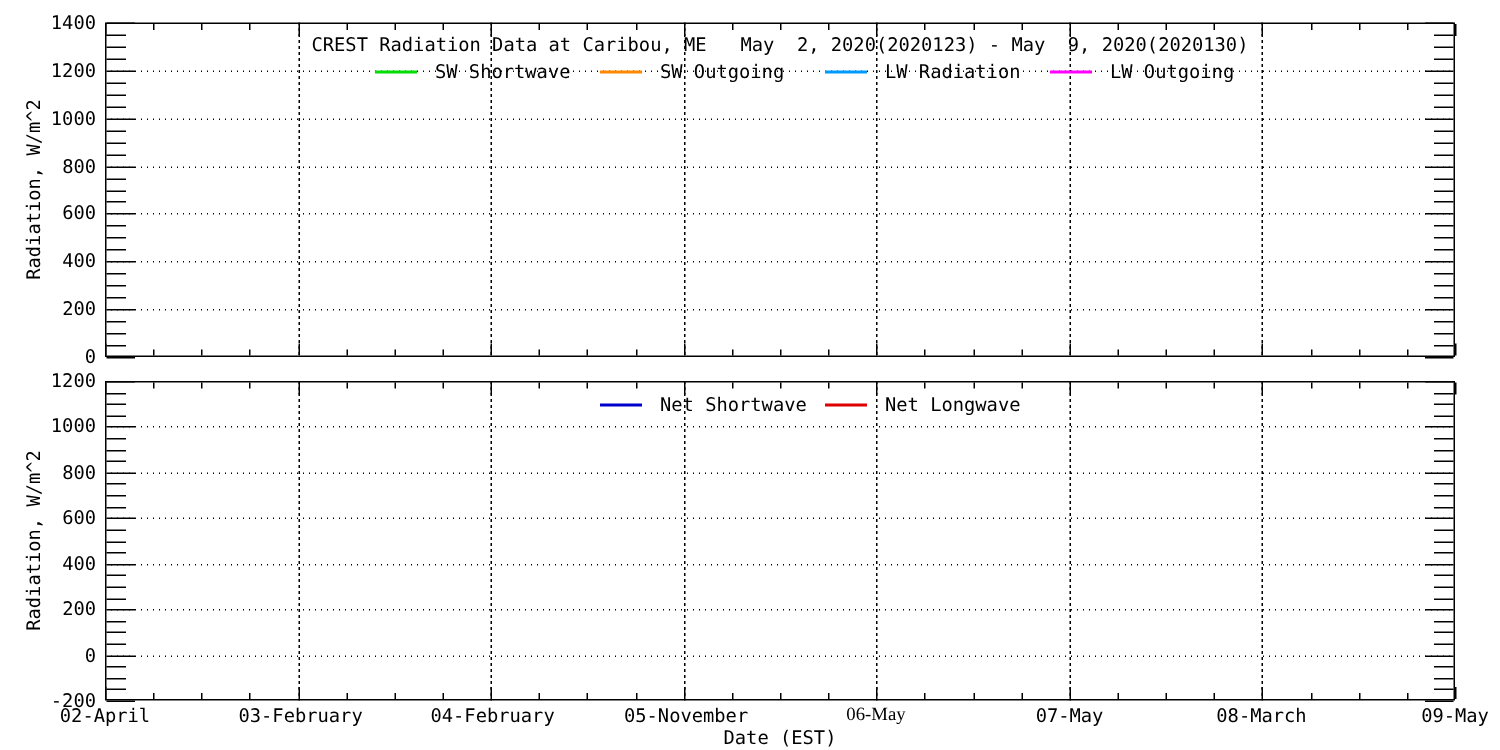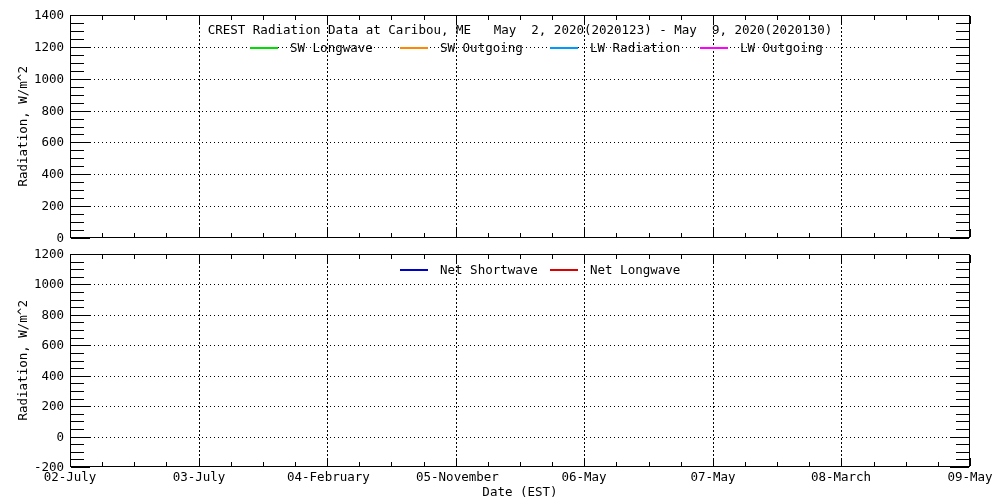--- a/index.html
+++ b/index.html
@@ -168,21 +168,21 @@
       <div class="tick" style="left: 777px; top: 16px; width: 1px; height: 4px;"></div>
       <div class="tick" style="left: 809px; top: 233px; width: 1px; height: 4px;"></div>
       <div class="tick" style="left: 809px; top: 16px; width: 1px; height: 4px;"></div>
       <div class="tick" style="left: 874px; top: 233px; width: 1px; height: 4px;"></div>
       <div class="tick" style="left: 874px; top: 16px; width: 1px; height: 4px;"></div>
       <div class="tick" style="left: 906px; top: 233px; width: 1px; height: 4px;"></div>
       <div class="tick" style="left: 906px; top: 16px; width: 1px; height: 4px;"></div>
       <div class="tick" style="left: 938px; top: 233px; width: 1px; height: 4px;"></div>
       <div class="tick" style="left: 938px; top: 16px; width: 1px; height: 4px;"></div>
       <div class="legend-swatch" style="left: 250px; top: 47px; width: 28px; background: rgb(0, 221, 0);"></div>
-      <div class="legend-label mono" style="left: 290px; top: 41px;">SW Longwave</div>
+      <div class="legend-label mono" style="left: 290px; top: 41px;">SW Shortwave</div>
       <div class="legend-swatch" style="left: 400px; top: 47px; width: 28px; background: rgb(255, 136, 0);"></div>
       <div class="legend-label mono" style="left: 440px; top: 41px;">SW Outgoing</div>
       <div class="legend-swatch" style="left: 550px; top: 47px; width: 28px; background: rgb(0, 153, 255);"></div>
       <div class="legend-label mono" style="left: 590px; top: 41px;">LW Radiation</div>
       <div class="legend-swatch" style="left: 700px; top: 47px; width: 28px; background: rgb(255, 0, 255);"></div>
       <div class="legend-label mono" style="left: 740px; top: 41px;">LW Outgoing</div>
       <div class="hgrid" style="left: 70px; top: 437px; width: 900px;"></div>
       <div class="hgrid" style="left: 70px; top: 406px; width: 900px;"></div>
       <div class="hgrid" style="left: 70px; top: 376px; width: 900px;"></div>
       <div class="hgrid" style="left: 70px; top: 345px; width: 900px;"></div>
@@ -256,33 +256,33 @@
       <div class="tick" style="left: 71px; top: 292px; width: 13px; height: 1px;"></div>
       <div class="tick" style="left: 956px; top: 292px; width: 13px; height: 1px;"></div>
       <div class="tick" style="left: 71px; top: 277px; width: 13px; height: 1px;"></div>
       <div class="tick" style="left: 956px; top: 277px; width: 13px; height: 1px;"></div>
       <div class="tick" style="left: 71px; top: 269px; width: 13px; height: 1px;"></div>
       <div class="tick" style="left: 956px; top: 269px; width: 13px; height: 1px;"></div>
       <div class="tick" style="left: 71px; top: 262px; width: 13px; height: 1px;"></div>
       <div class="tick" style="left: 956px; top: 262px; width: 13px; height: 1px;"></div>
       <div class="tick" style="left: 70px; top: 458px; width: 1px; height: 8px;"></div>
       <div class="tick" style="left: 70px; top: 255px; width: 1px; height: 8px;"></div>
-      <div class="xlab" style="left: 30px; width: 80px; top: 470px;">02-July</div>
+      <div class="xlab" style="left: 30px; width: 80px; top: 470px;">02-April</div>
       <div class="tick" style="left: 199px; top: 458px; width: 1px; height: 8px;"></div>
       <div class="tick" style="left: 199px; top: 255px; width: 1px; height: 8px;"></div>
-      <div class="xlab" style="left: 159px; width: 80px; top: 470px;">03-July</div>
+      <div class="xlab" style="left: 159px; width: 80px; top: 470px;">03-February</div>
       <div class="tick" style="left: 327px; top: 458px; width: 1px; height: 8px;"></div>
       <div class="tick" style="left: 327px; top: 255px; width: 1px; height: 8px;"></div>
       <div class="xlab" style="left: 287px; width: 80px; top: 470px;">04-February</div>
       <div class="tick" style="left: 456px; top: 458px; width: 1px; height: 8px;"></div>
       <div class="tick" style="left: 456px; top: 255px; width: 1px; height: 8px;"></div>
       <div class="xlab" style="left: 416px; width: 80px; top: 470px;">05-November</div>
       <div class="tick" style="left: 584px; top: 458px; width: 1px; height: 8px;"></div>
       <div class="tick" style="left: 584px; top: 255px; width: 1px; height: 8px;"></div>
-      <div class="xlab" style="left: 544px; width: 80px; top: 470px;">06-May</div>
+      <div class="xlab" style="left: 544px; width: 80px; top: 470px; font-family: Liberation Serif, serif;">06-May</div>
       <div class="tick" style="left: 713px; top: 458px; width: 1px; height: 8px;"></div>
       <div class="tick" style="left: 713px; top: 255px; width: 1px; height: 8px;"></div>
       <div class="xlab" style="left: 673px; width: 80px; top: 470px;">07-May</div>
       <div class="tick" style="left: 841px; top: 458px; width: 1px; height: 8px;"></div>
       <div class="tick" style="left: 841px; top: 255px; width: 1px; height: 8px;"></div>
       <div class="xlab" style="left: 801px; width: 80px; top: 470px;">08-March</div>
       <div class="tick" style="left: 970px; top: 458px; width: 1px; height: 8px;"></div>
       <div class="tick" style="left: 970px; top: 255px; width: 1px; height: 8px;"></div>
       <div class="xlab" style="left: 930px; width: 80px; top: 470px;">09-May</div>
       <div class="tick" style="left: 102px; top: 462px; width: 1px; height: 4px;"></div>

